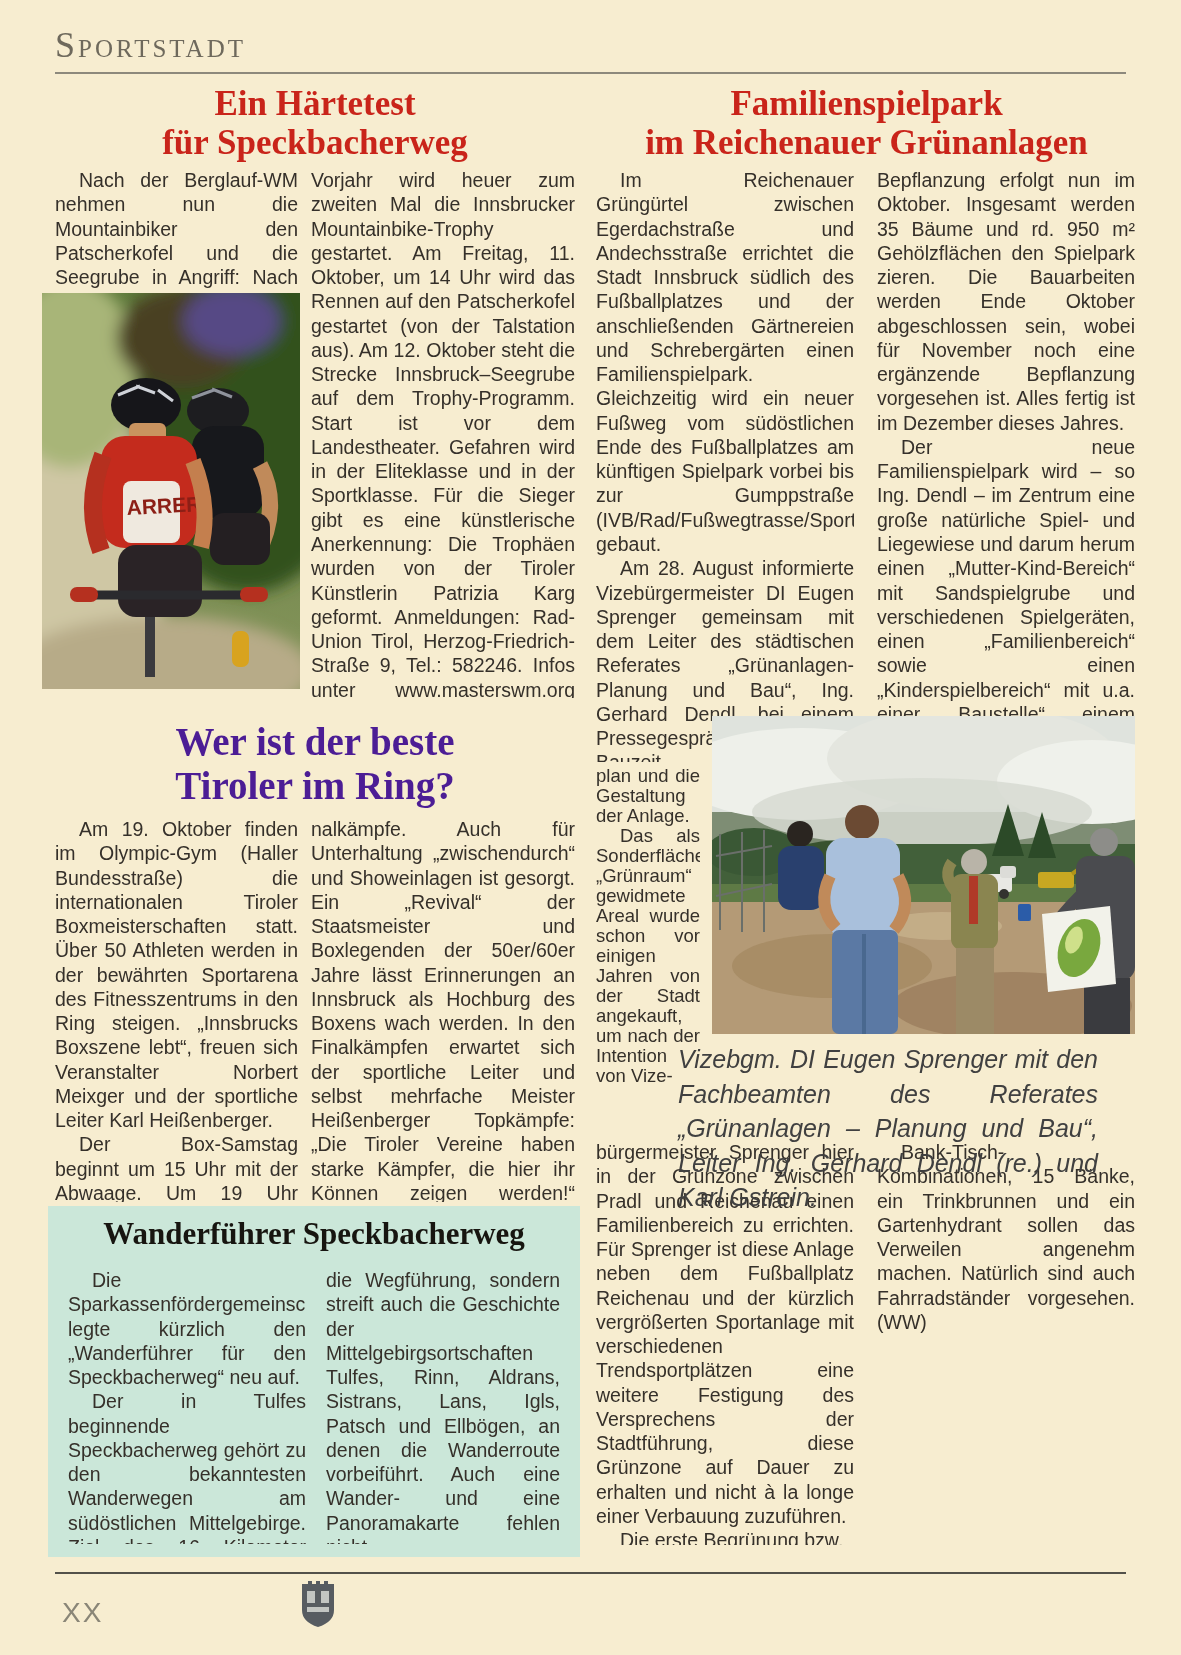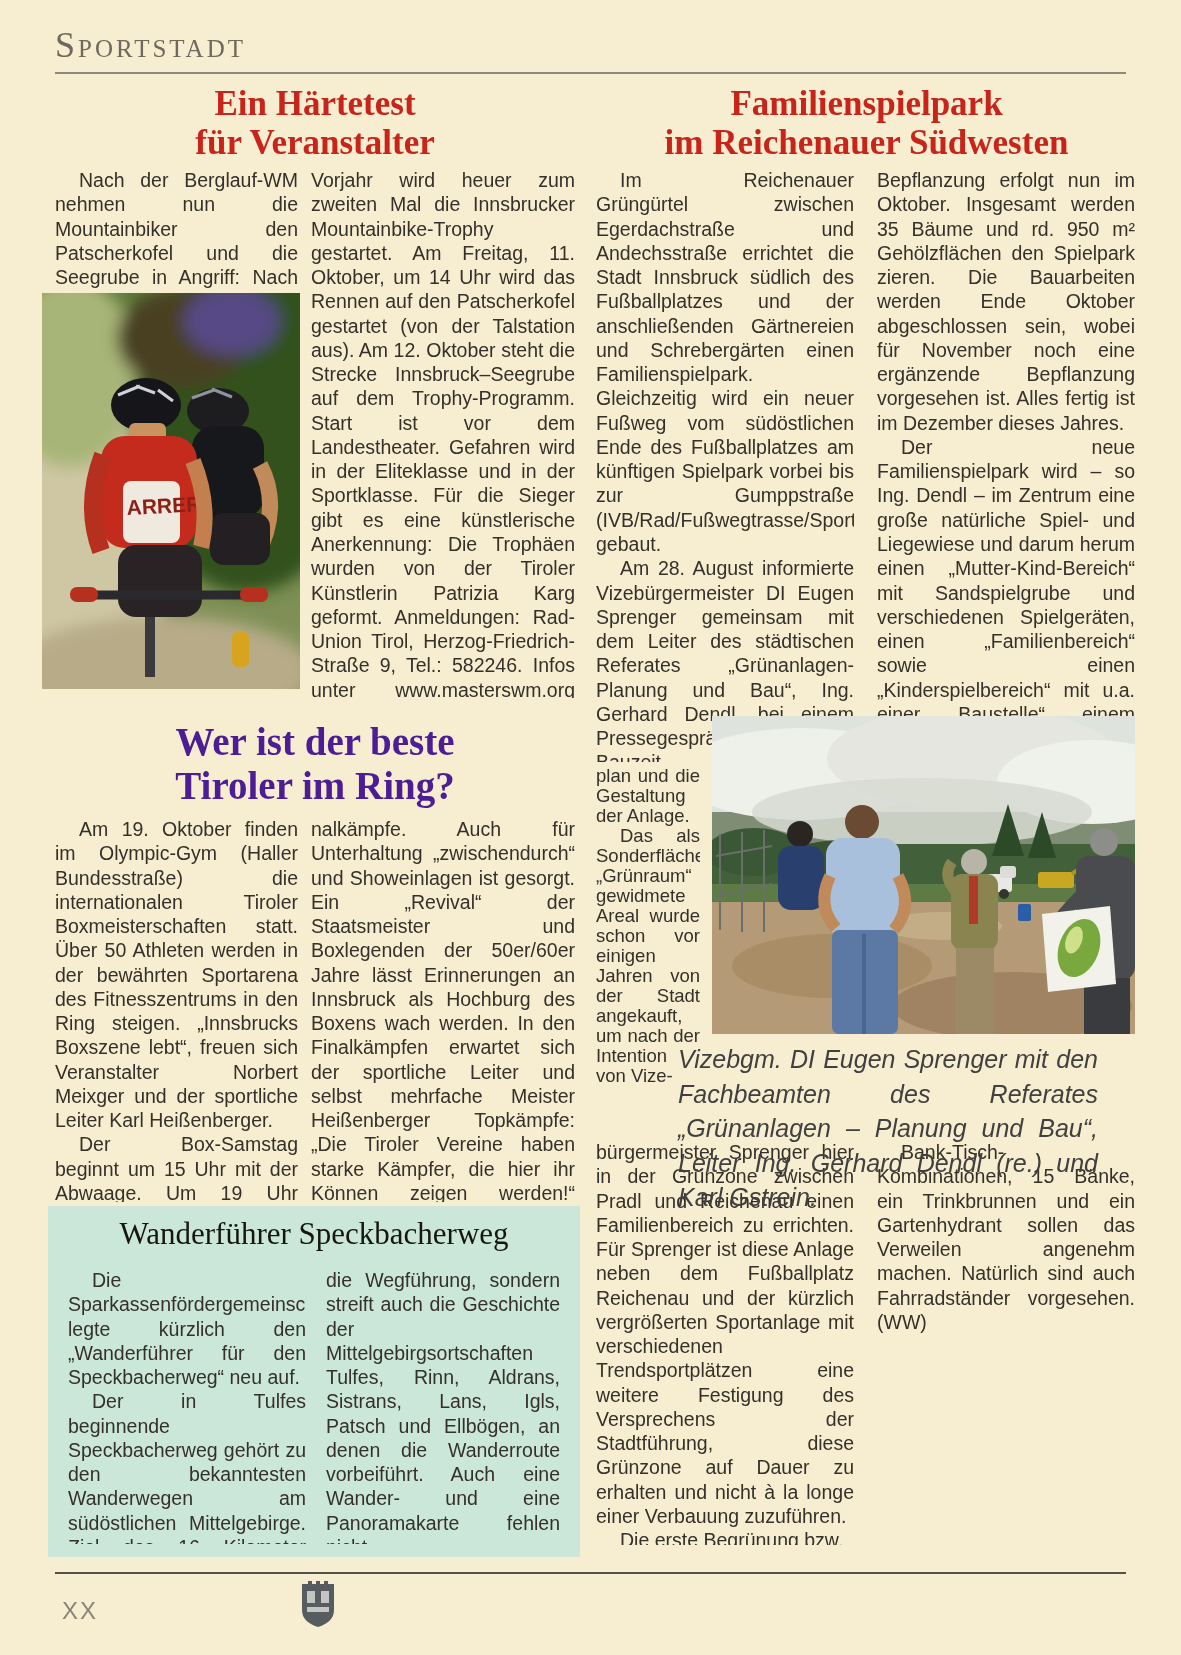--- a/index.html
+++ b/index.html
@@ -30,39 +30,39 @@
   .cD1b{left:596px;top:1140px;width:258px;height:405px;}
   .cD2a{left:877px;top:168px;width:258px;height:550px;}
   .cD2b{left:877px;top:1140px;width:258px;height:405px;}
   .photo{position:absolute;display:block;}
   .photo1{left:42px;top:293px;}
   .photo2{left:712px;top:716px;}
   .caption{position:absolute;left:678px;top:1042px;width:420px;height:96px;
         font-style:italic;font-size:25px;line-height:1.38;color:#404040;text-align:justify;}
   .greenbox{position:absolute;left:48px;top:1206px;width:532px;height:351px;background:#cbe7d9;}
   .gb-title{position:absolute;left:0;right:0;top:10px;text-align:center;
-        font-family:"Liberation Serif",serif;font-weight:normal;font-size:31px;color:#171510;}
+        font-family:"Liberation Serif",serif;font-weight:bold;font-size:31px;color:#171510;}
   .gbc{position:absolute;top:62px;height:276px;}
   .gbc1{left:20px;width:238px;}
   .gbc2{left:278px;width:234px;}
-  .footer-page{position:absolute;left:62px;top:1597px;font-size:24px;color:#8a8677;letter-spacing:2px;}
+  .footer-page{position:absolute;left:62px;top:1597px;font-size:28px;color:#8a8677;letter-spacing:2px;}
   .footer-title{position:absolute;right:56px;top:1590px;font-size:26.5px;color:#928f80;letter-spacing:1.5px;}
   .crest{position:absolute;left:300px;top:1580px;}
 </style>
 </head>
 <body>
 
 <div class="page">
 
   <div class="masthead">Sportstadt</div>
   <div class="rule rule-top"></div>
 
   <div class="headline h-red hl-mtb">
     <div>Ein Härtetest</div>
-    <div>für Veranstalter</div>
+    <div>für Speckbacherweg</div>
   </div>
   <div class="col cA1">
     <p class="ind">Nach der Berglauf-WM nehmen nun die Mountainbiker den Patscherkofel und die Seegrube in Angriff: Nach der erfolgreichen Premiere im</p>
   </div>
   <div class="col cA2">
     <p>Vorjahr wird heuer zum zweiten Mal die Innsbrucker Mountainbike-Trophy gestartet. Am Freitag, 11. Oktober, um 14 Uhr wird das Rennen auf den Patscherkofel gestartet (von der Talstation aus). Am 12. Oktober steht die Strecke Innsbruck–Seegrube auf dem Trophy-Programm. Start ist vor dem Landestheater. Gefahren wird in der Eliteklasse und in der Sportklasse. Für die Sieger gibt es eine künstlerische Anerkennung: Die Trophäen wurden von der Tiroler Künstlerin Patrizia Karg geformt. Anmeldungen: Rad-Union Tirol, Herzog-Friedrich-Straße 9, Tel.: 582246. Infos unter www.masterswm.org (A.G.)</p>
   </div>
 
   <svg class="photo photo1" width="258" height="396" viewBox="0 0 258 396" role="img">
     <defs>
@@ -115,21 +115,21 @@
   <div class="col cB1">
     <p class="ind">Am 19. Oktober finden im Olympic-Gym (Haller Bundesstraße) die internationalen Tiroler Boxmeisterschaften statt. Über 50 Athleten werden in der bewährten Sportarena des Fitnesszentrums in den Ring steigen. „Innsbrucks Boxszene lebt“, freuen sich Veranstalter Norbert Meixger und der sportliche Leiter Karl Heißenberger.</p>
     <p class="ind">Der Box-Samstag beginnt um 15 Uhr mit der Abwaage. Um 19 Uhr beginnen die Fi-</p>
   </div>
   <div class="col cB2">
     <p>nalkämpfe. Auch für Unterhaltung „zwischendurch“ und Showeinlagen ist gesorgt. Ein „Revival“ der Staatsmeister und Boxlegenden der 50er/60er Jahre lässt Erinnerungen an Innsbruck als Hochburg des Boxens wach werden. In den Finalkämpfen erwartet sich der sportliche Leiter und selbst mehrfache Meister Heißenberger Topkämpfe: „Die Tiroler Vereine haben starke Kämpfer, die hier ihr Können zeigen werden!“ (A.G.)</p>
   </div>
 
   <div class="headline h-red hl-park">
     <div>Familienspielpark</div>
-    <div>im Reichenauer Südwesten</div>
+    <div>im Reichenauer Grünanlagen</div>
   </div>
   <div class="col cD1a">
     <p class="ind">Im Reichenauer Grüngürtel zwischen Egerdachstraße und Andechsstraße errichtet die Stadt Innsbruck südlich des Fußballplatzes und der anschließenden Gärtnereien und Schrebergärten einen Familienspielpark. Gleichzeitig wird ein neuer Fußweg vom südöstlichen Ende des Fußballplatzes am künftigen Spielpark vorbei bis zur Gumppstraße (IVB/Rad/Fußwegtrasse/Sportanlage) gebaut.</p>
     <p class="ind">Am 28. August informierte Vizebürgermeister DI Eugen Sprenger gemeinsam mit dem Leiter des städtischen Referates „Grünanlagen-Planung und Bau“, Ing. Gerhard Dendl, bei einem Pressegespräch über den Bauzeit-</p>
   </div>
   <div class="col cD1n">
     <p>plan und die Gestaltung der Anlage.</p>
     <p class="ind">Das als Sonderfläche „Grünraum“ gewidmete Areal wurde schon vor einigen Jahren von der Stadt angekauft, um nach der Intention von Vize-</p>
   </div>
   <div class="col cD1b">

